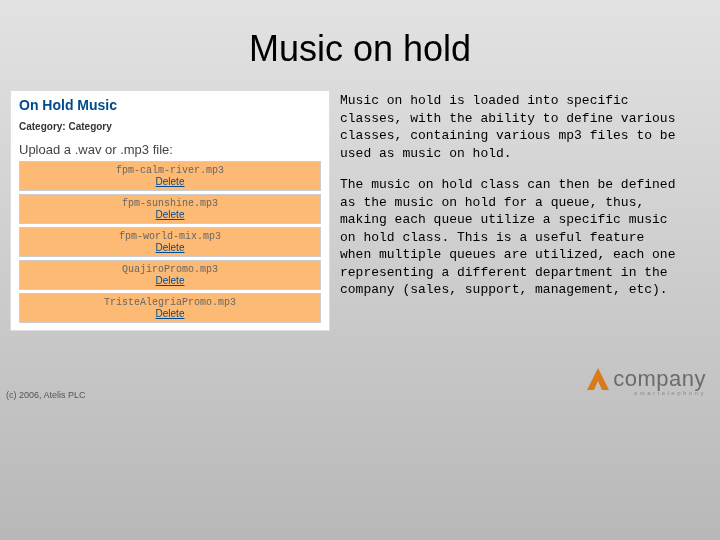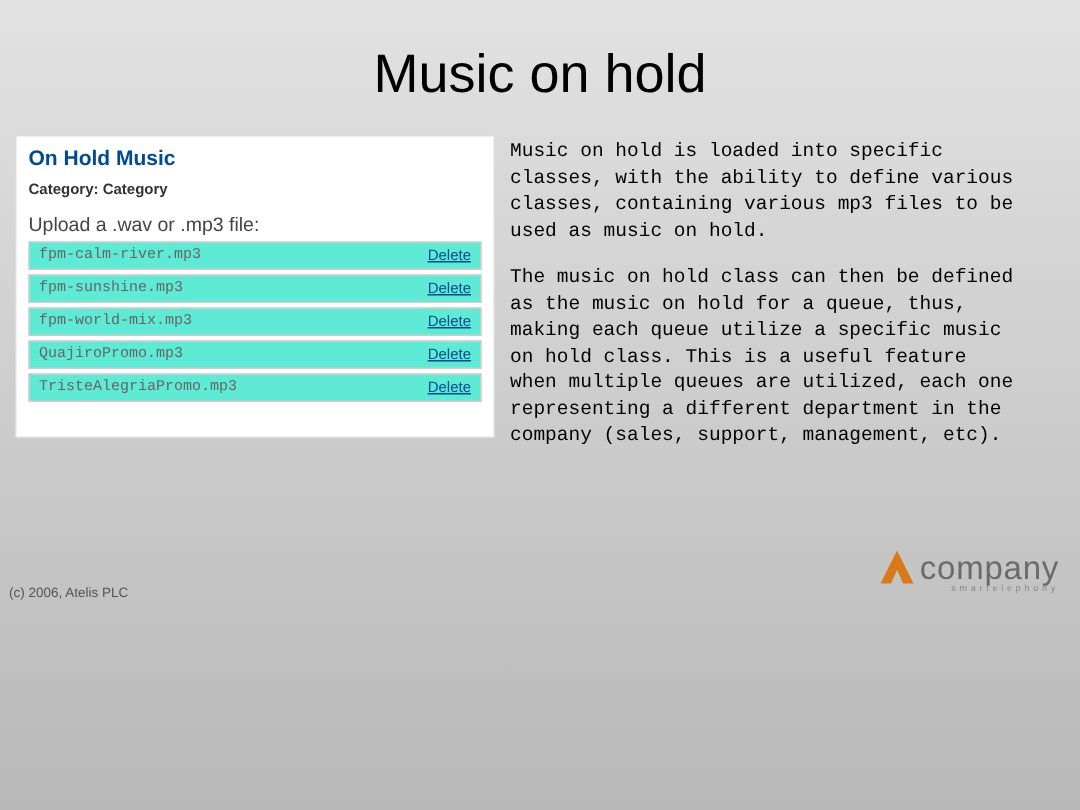--- a/index.html
+++ b/index.html
@@ -27,21 +27,21 @@
     font-weight: 400;
     color: #000;
   }
   .panel {
     position: absolute;
     top: 90px;
     left: 10px;
     width: 320px;
     background: #fff;
     border: 1px solid #ddd;
-    padding: 6px 8px 20px 8px;
+    padding: 6px 8px 4px 8px;
     box-sizing: border-box;
     font-size: 11px;
   }
   .panel-title {
     color: #004a8f;
     font-weight: bold;
     font-size: 14px;
     margin-bottom: 8px;
   }
   .panel-cat {
@@ -79,25 +79,26 @@
     cursor: pointer;
     border-radius: 2px;
     display: inline-flex;
     align-items: center;
   }
   .file-row {
     display: flex;
     align-items: center;
     justify-content: space-between;
     border: 1px solid #ccc;
-    background: #5eead4;
+    background: #fdba74;
     margin-bottom: 3px;
     padding: 3px 6px;
     font-size: 10px;
     color: #555;
+    flex-direction: column;
   }
   .file-name {
     font-family: "Courier New", monospace;
     color: #666;
     font-size: 10px;
   }
   .file-delete {
     color: #004a8f;
     text-decoration: underline;
     cursor: pointer;

